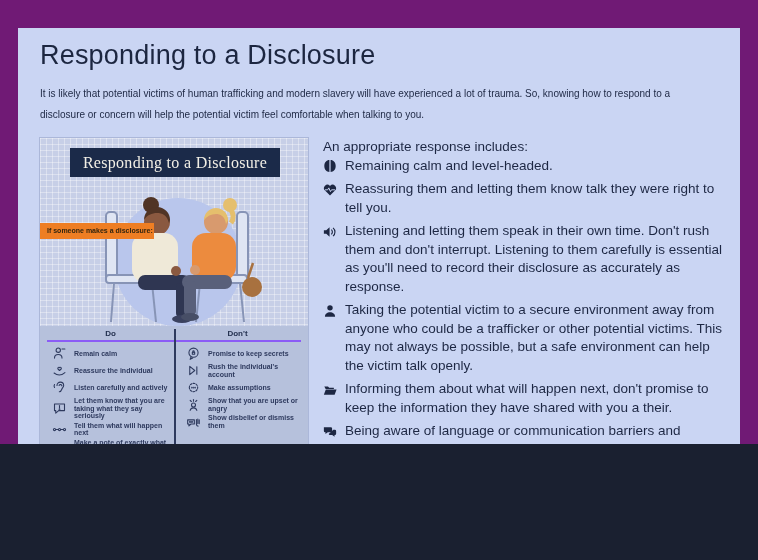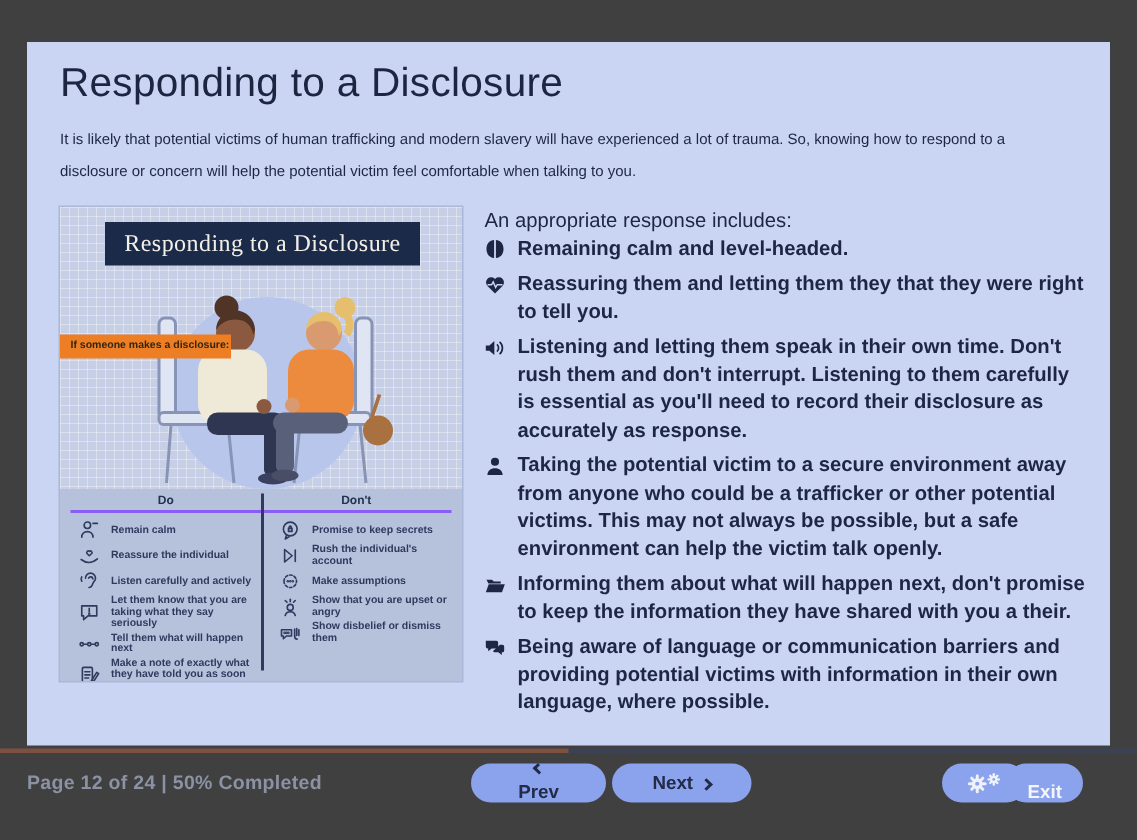--- a/index.html
+++ b/index.html
@@ -1,19 +1,19 @@
 <!DOCTYPE html>
 <html><head>
 <meta charset="utf-8">
 <style>
   * { margin:0; padding:0; box-sizing:border-box; }
   html,body { background:#1a2030; }
   #app {
-    position:relative; width:758px; height:560px; overflow:hidden;
-    background:#404040;
+    position:relative; width:758px; height:444px; overflow:hidden;
+    background:#701a75;
     font-family:"Liberation Sans", sans-serif;
     color:#1d2743;
   }
   
   .card {
     position:absolute; left:18px; top:28px; width:722px; height:469px;
     background:#cad5f3; padding:8px 16px 0 22px; overflow:hidden;
   }
   .page-title { font-size:27px; font-weight:500; color:#1c2640; margin:4px 0 13px; letter-spacing:.2px; }
   .intro { font-size:10px; line-height:20.5px; max-width:672px; margin-bottom:13px; }
@@ -51,21 +51,21 @@
   .dd-col { width:50%; padding:2px 3px 0 8px; }
   .dd-row { display:flex; align-items:center; gap:4px; margin:2px 0; }
   .dd-ico { flex:none; width:22px; height:15px; display:flex; align-items:center; justify-content:center; }
   .dd-ico svg { width:15px; height:15px; stroke:#2e3a5e; fill:none; stroke-width:1.3; stroke-linecap:round; stroke-linejoin:round; }
   .dd-label { font-size:7px; line-height:7.5px; font-weight:600; color:#2e3a5e; }
 
   
   .right-col { flex:1; font-size:13.5px; line-height:18.5px; }
   .list-intro { }
   ul.bullets { list-style:none; }
-  ul.bullets li { display:flex; gap:8px; margin-bottom:5px;font-weight:bold; }
+  ul.bullets li { display:flex; gap:8px; margin-bottom:5px; }
   .b-icon { flex:none; width:14px; height:14px; margin-top:2.5px; }
   .b-icon svg { width:14px; height:14px; fill:#1d2743; }
 
   
   .progress-track { position:absolute; left:0; top:499px; width:758px; height:3px; background:#3a4254; }
   .progress-fill { height:100%; background:#7d5040; width:0; }
   .footer-status {
     position:absolute; left:18px; top:514px; font-size:13px; color:#8b92a3; letter-spacing:.2px;font-weight:bold;
   }
   .pill {
@@ -279,21 +279,21 @@
             <span class="b-icon"><svg viewBox="0 0 16 16">
                   <path d="M7.3 1.2C4 1.2 1.5 4 1.5 8s2.5 6.8 5.8 6.8zM8.7 1.2v13.6c3.3 0 5.8-2.8 5.8-6.8S12 1.2 8.7 1.2z"></path>
                 </svg></span>
             <span>Remaining calm and level-headed.</span>
           </li>
           <li>
             <span class="b-icon"><svg viewBox="0 0 16 16">
                   <path d="M8 14.4 2.3 8.7a3.9 3.9 0 0 1 0-5.5 3.9 3.9 0 0 1 5.5 0l.2.2.2-.2a3.9 3.9 0 0 1 5.5 0 3.9 3.9 0 0 1 0 5.5z"></path>
                   <polyline points="2.3,7.8 5.4,7.8 6.6,5.6 8.5,9.8 9.7,7.8 13.7,7.8" fill="none" stroke="#cad5f3" stroke-width="1.1"></polyline>
                 </svg></span>
-            <span>Reassuring them and letting them they that they were right to tell you.</span>
+            <span>Reassuring them and letting them know talk they were right to tell you.</span>
           </li>
           <li>
             <span class="b-icon"><svg viewBox="0 0 16 16">
                   <path d="M1 6v4h2.7L7.5 13.3V2.7L3.7 6z"></path>
                   <path d="M9.5 5.3a3.6 3.6 0 0 1 0 5.4" fill="none" stroke="#1d2743" stroke-width="1.3"></path>
                   <path d="M11.5 3.3a6.2 6.2 0 0 1 0 9.4" fill="none" stroke="#1d2743" stroke-width="1.3"></path>
                 </svg></span>
             <span>Listening and letting them speak in their own time. Don't rush them and don't interrupt. Listening to them carefully is essential as you'll need to record their disclosure as accurately as response.</span>
           </li>
           <li>

